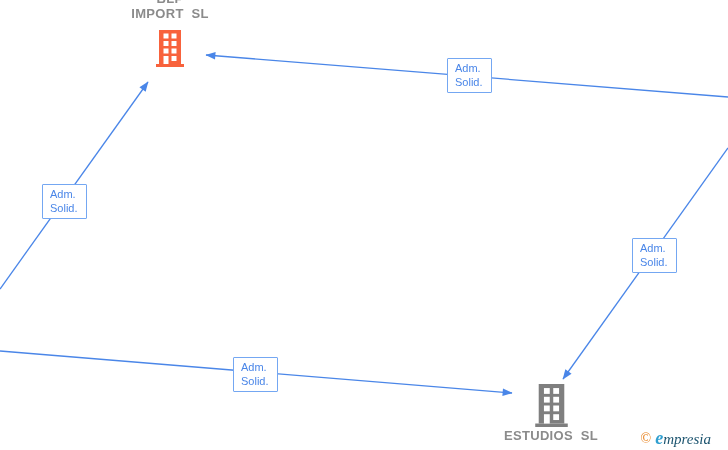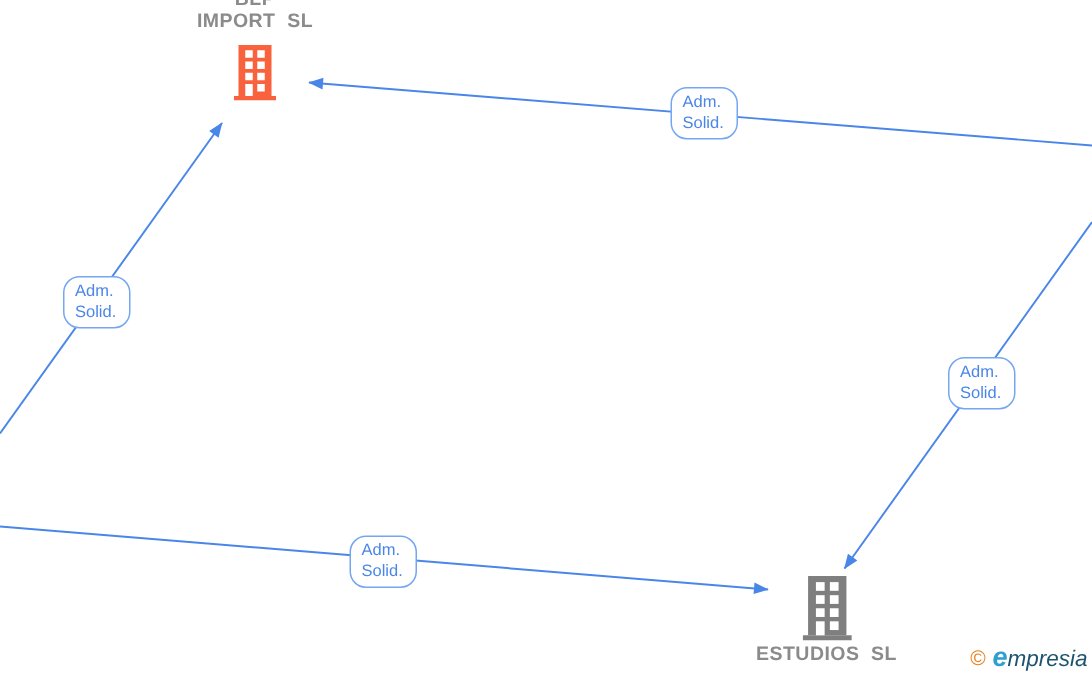--- a/index.html
+++ b/index.html
@@ -22,21 +22,21 @@
     font-family:"Liberation Sans",sans-serif;
     padding-left:28px;
   }
   .edges-svg{position:absolute;left:0;top:0;width:728px;height:450px;}
   .edges-svg line{stroke:var(--edge-blue);stroke-width:1.3;}
   .edge-label{
     position:absolute;
     width:45px;
     background:#fff;
     border:1.5px solid var(--box-border-blue);
-    border-radius:11px;
+    border-radius:1px;
     padding:2px 0 3px 7px;
     font-size:11px;
     line-height:14px;
     color:var(--edge-blue);
   }
   .company-node{position:absolute;cursor:pointer;}
   .company-name{
     position:absolute;
     width:140px;
     text-align:center;
@@ -46,22 +46,22 @@
     color:var(--company-text-gray);
     line-height:15px;
   }
   .company-name div{white-space:pre;}
   .building{position:absolute;display:block;}
   .building svg{display:block;width:100%;height:100%;}
   .building-orange{color:var(--building-orange);}
   .building-gray{color:var(--building-gray);}
   .watermark{
     position:absolute;
-    right:3px;top:428px;
-    font-family:Liberation Sans, sans-serif;
+    right:17px;top:428px;
+    font-family:Liberation Serif, serif;
     font-style:italic;
     white-space:nowrap;
     cursor:pointer;
   }
   .watermark .copy{color:var(--logo-orange);font-style:normal;font-size:14px;vertical-align:1px;}
   .watermark .brand-e{color:var(--logo-light-blue);font-size:18px;font-weight:bold;}
   .watermark .brand-rest{color:var(--logo-dark-blue);font-size:15px;}
 </style>
 </head>
 <body>

